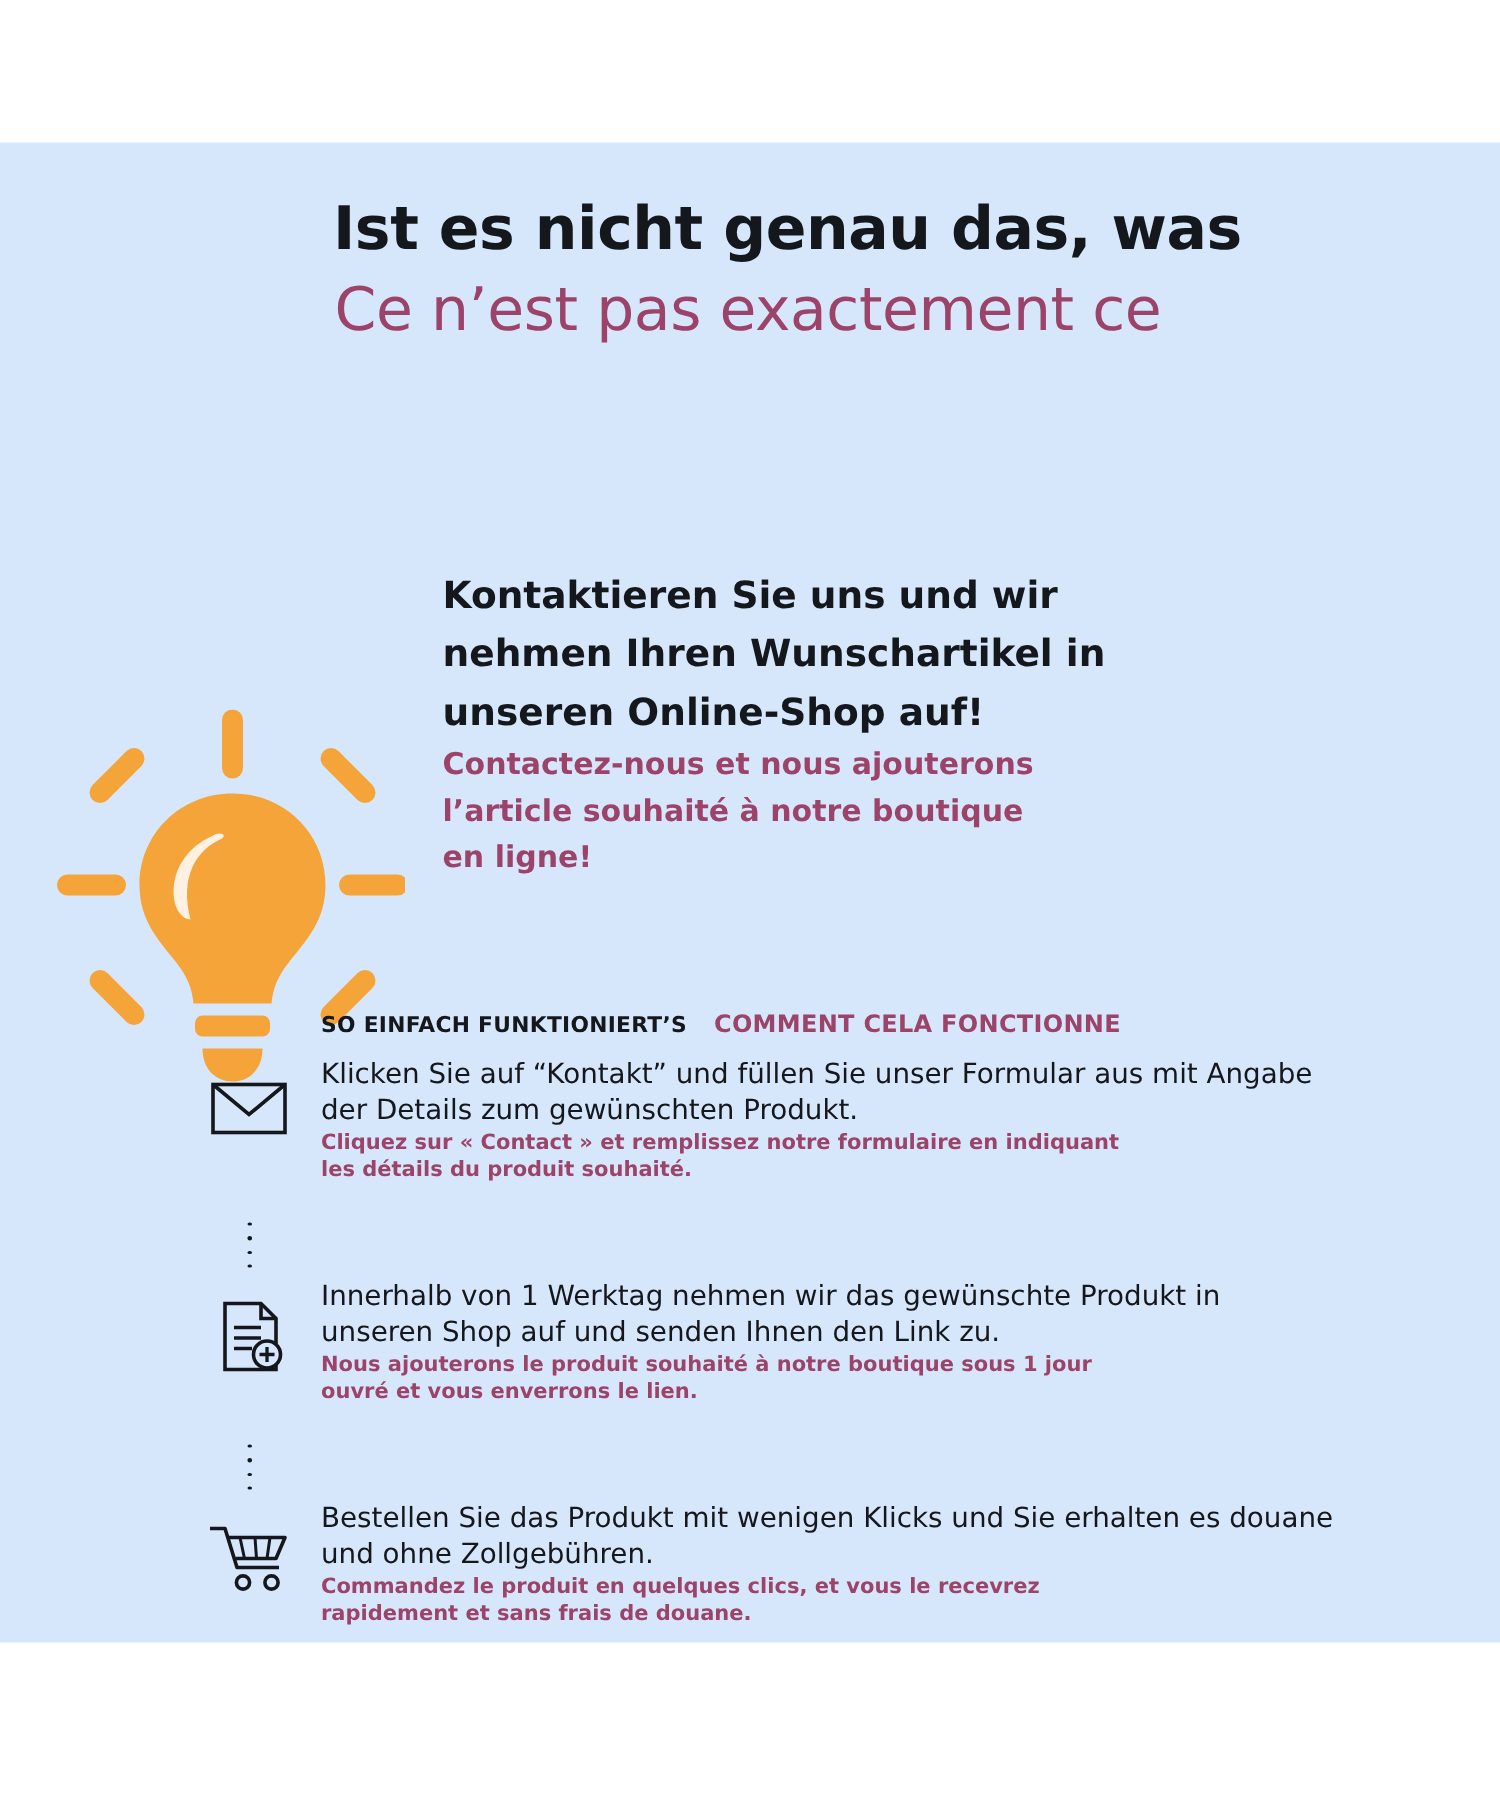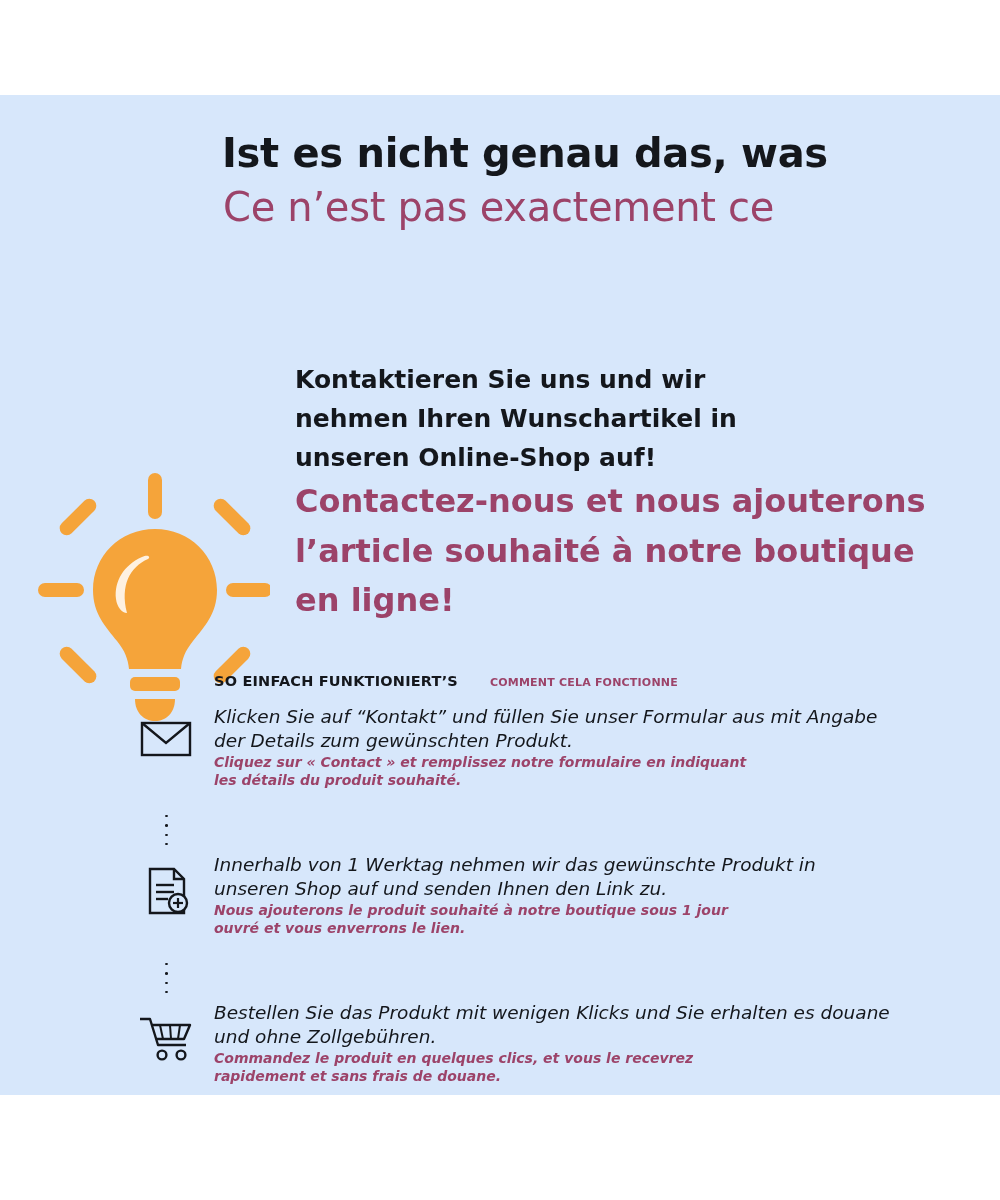--- a/index.html
+++ b/index.html
@@ -58,56 +58,56 @@
   .bulb {
     position: absolute;
     left: 38px;
     top: 378px;
     width: 232px;
     height: 250px;
   }
   .intro {
     position: absolute;
     left: 295px;
-    top: 266px;
+    top: 283px;
     width: 640px;
   }
   .intro .de {
     font-weight: bold;
     font-size: 25px;
     line-height: 1.55;
     color: #14171c;
     margin: 0;
   }
   .intro .fr {
     font-weight: bold;
-    font-size: 32px;
+    font-size: 20px;
     line-height: 1.55;
     color: #9c4369;
     margin: 0;
   }
 
   
   .steps-head {
     position: absolute;
     left: 214px;
     top: 578px;
     display: flex;
     align-items: baseline;
-    gap: 32px;
+    gap: 18px;
   }
   .steps-head .de {
     font-weight: bold;
     font-size: 14.5px;
     letter-spacing: 0.2px;
     color: #14171c;
   }
   .steps-head .fr {
     font-weight: bold;
-    font-size: 11px;
+    font-size: 16px;
     letter-spacing: 0.2px;
     color: #9c4369;
   }
 
   .steps {
     position: absolute;
     left: 118px;
     top: 608px;
     width: 830px;
   }
@@ -120,21 +120,20 @@
   .step-icon {
     width: 96px;
     flex: 0 0 96px;
     display: flex;
     justify-content: center;
     padding-top: 16px;
   }
   .step-text {
     flex: 1 1 auto;
     padding-top: 2px;
-    font-style: italic;
   }
   .step-text .de {
     font-size: 18.5px;
     line-height: 1.3;
     color: #14171c;
     margin: 0;
   }
   .step-text .fr {
     font-size: 14px;
     line-height: 1.3;

